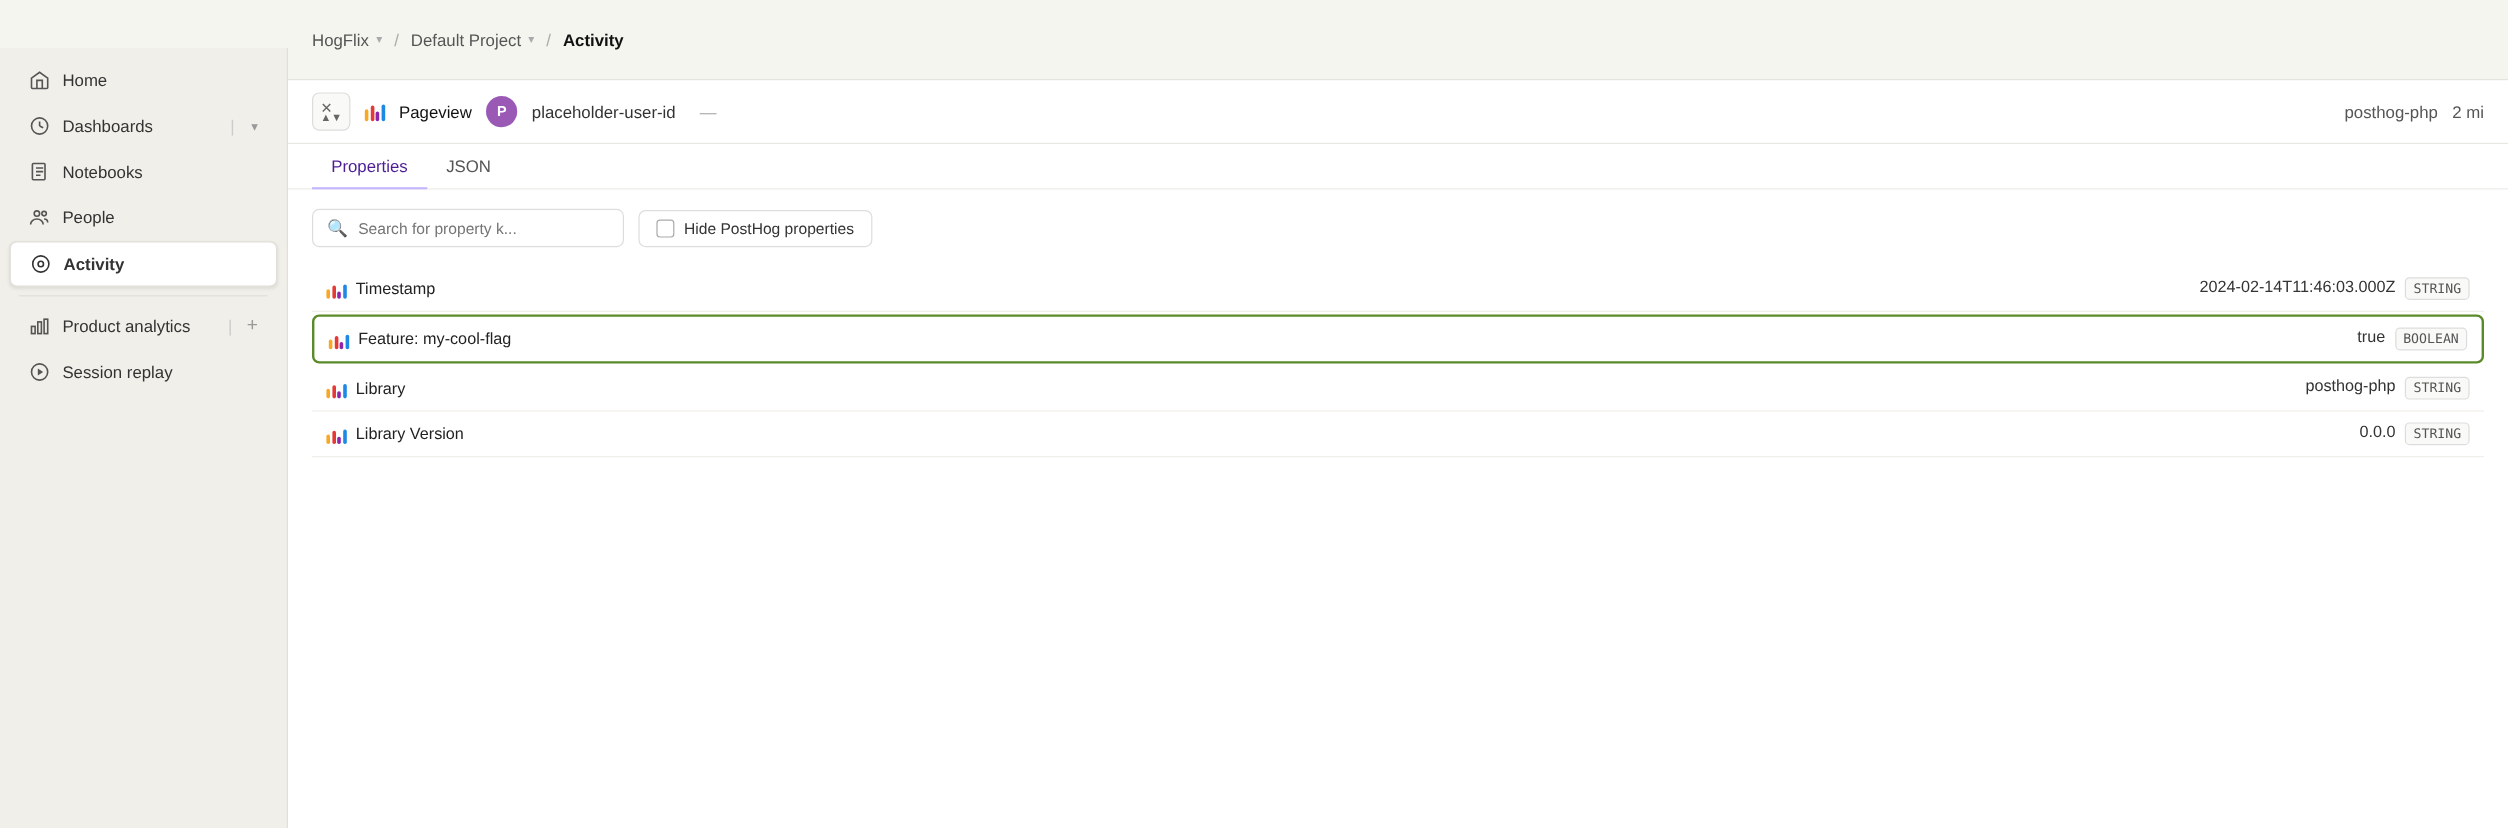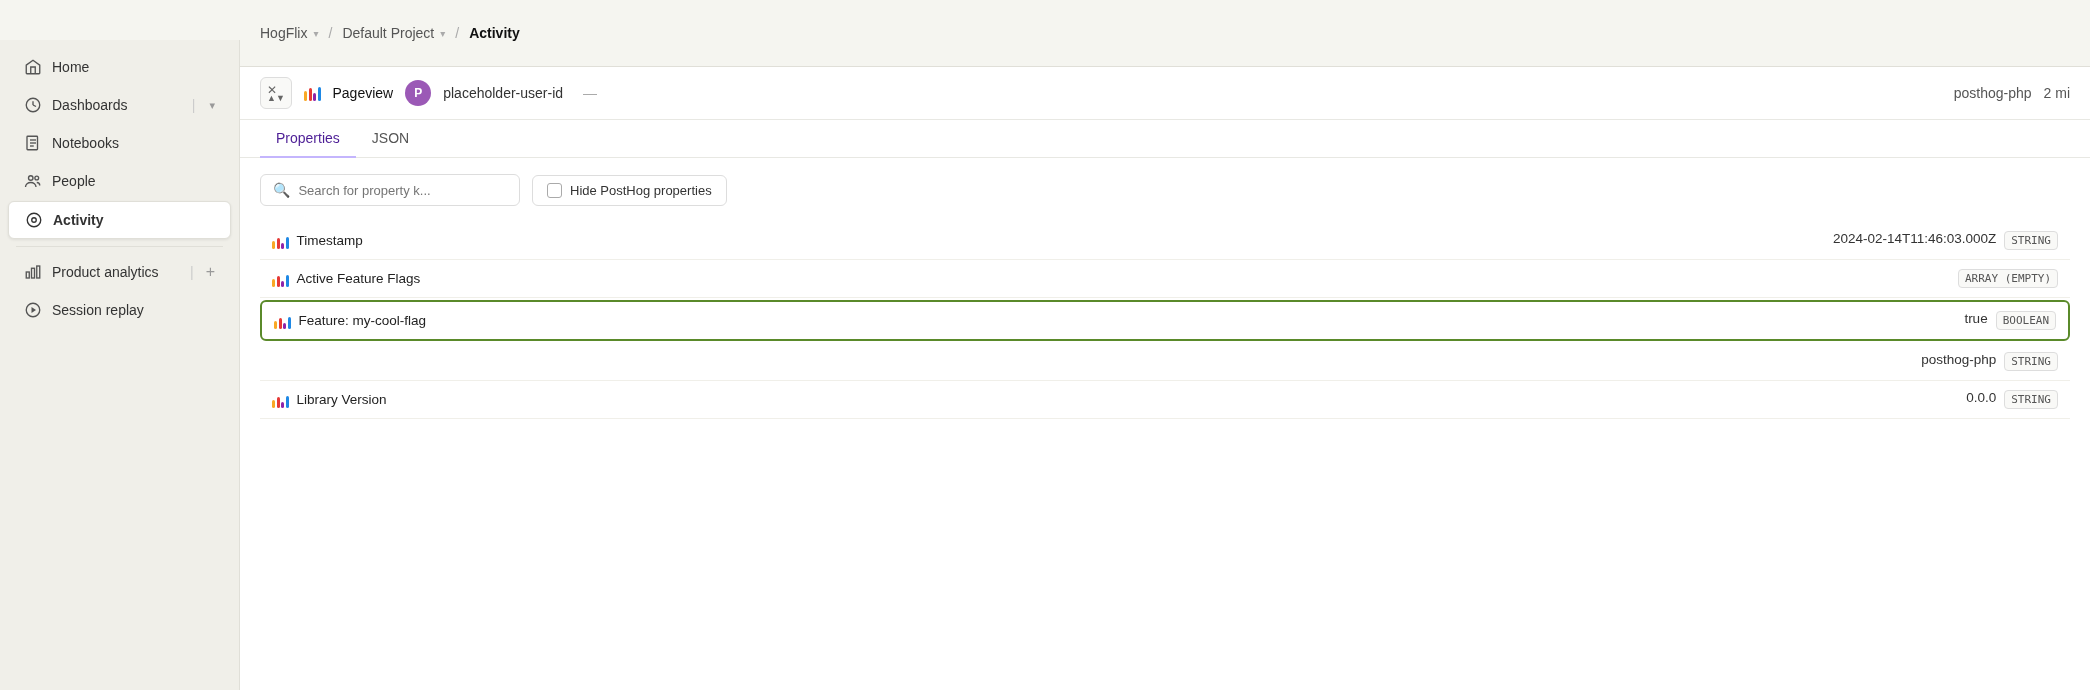--- a/index.html
+++ b/index.html
@@ -417,53 +417,47 @@
             <div class="ph-bar" style="height:12px;background:#1e88e5;"></div>
           </span>
           <span>Timestamp</span>
         </div>
         <div class="prop-value-area">
           <span class="prop-value">2024-02-14T11:46:03.000Z</span>
           <span class="type-badge">STRING</span>
         </div>
       </div>
 
-      <div class="prop-row">
-        <div class="prop-name">
-          <span class="ph-icon">
-            <div class="ph-bar" style="height:8px;background:#f9a825;"></div>
-            <div class="ph-bar" style="height:11px;background:#e53935;"></div>
-            <div class="ph-bar" style="height:6px;background:#8e24aa;"></div>
-            <div class="ph-bar" style="height:12px;background:#1e88e5;"></div>
-          </span>
-          <span>Active Feature Flags</span>
-        </div>
-        <div class="prop-value-area">
-          <span class="prop-value"></span>
-          <span class="type-badge">ARRAY (EMPTY)</span>
-        </div>
-      </div>
 
       <div class="prop-row highlighted">
         <div class="prop-name">
           <span class="ph-icon">
             <div class="ph-bar" style="height:8px;background:#f9a825;"></div>
             <div class="ph-bar" style="height:11px;background:#e53935;"></div>
             <div class="ph-bar" style="height:6px;background:#8e24aa;"></div>
             <div class="ph-bar" style="height:12px;background:#1e88e5;"></div>
           </span>
           <span>Feature: my-cool-flag</span>
         </div>
         <div class="prop-value-area">
           <span class="prop-value">true</span>
           <span class="type-badge">BOOLEAN</span>
         </div>
       </div>
 
       <div class="prop-row">
+        <div class="prop-name">
+          <span class="ph-icon">
+            <div class="ph-bar" style="height:8px;background:#f9a825;"></div>
+            <div class="ph-bar" style="height:11px;background:#e53935;"></div>
+            <div class="ph-bar" style="height:6px;background:#8e24aa;"></div>
+            <div class="ph-bar" style="height:12px;background:#1e88e5;"></div>
+          </span>
+          <span>Library</span>
+        </div>
         <div class="prop-value-area">
           <span class="prop-value">posthog-php</span>
           <span class="type-badge">STRING</span>
         </div>
       </div>
 
       <div class="prop-row">
         <div class="prop-name">
           <span class="ph-icon">
             <div class="ph-bar" style="height:8px;background:#f9a825;"></div>

